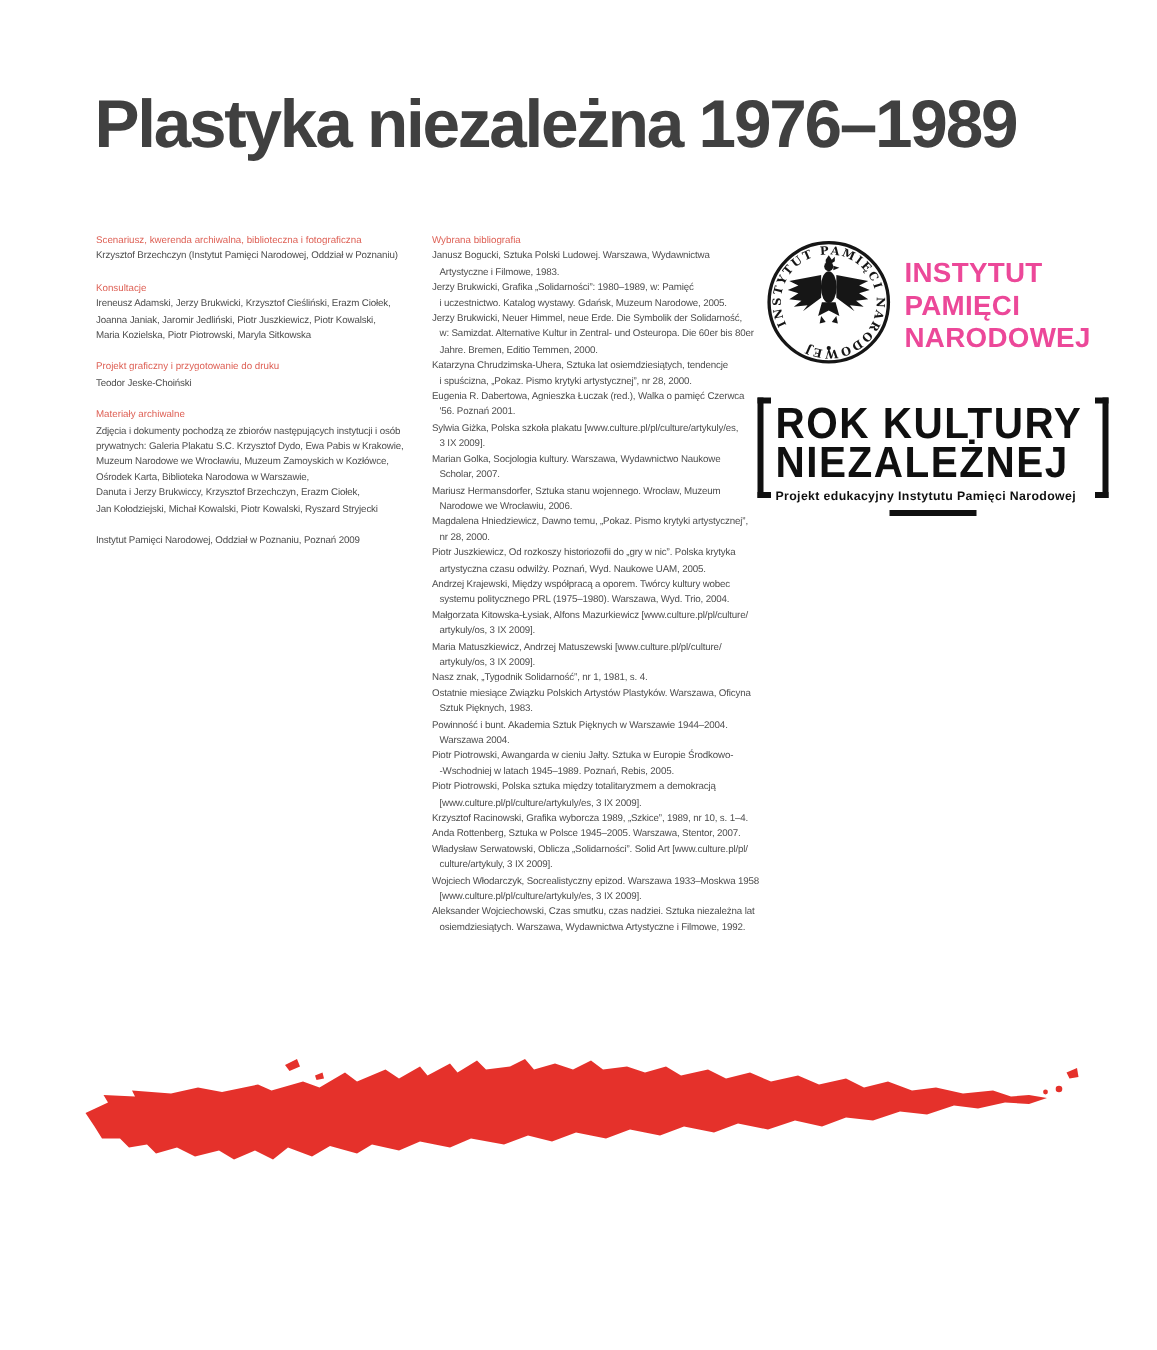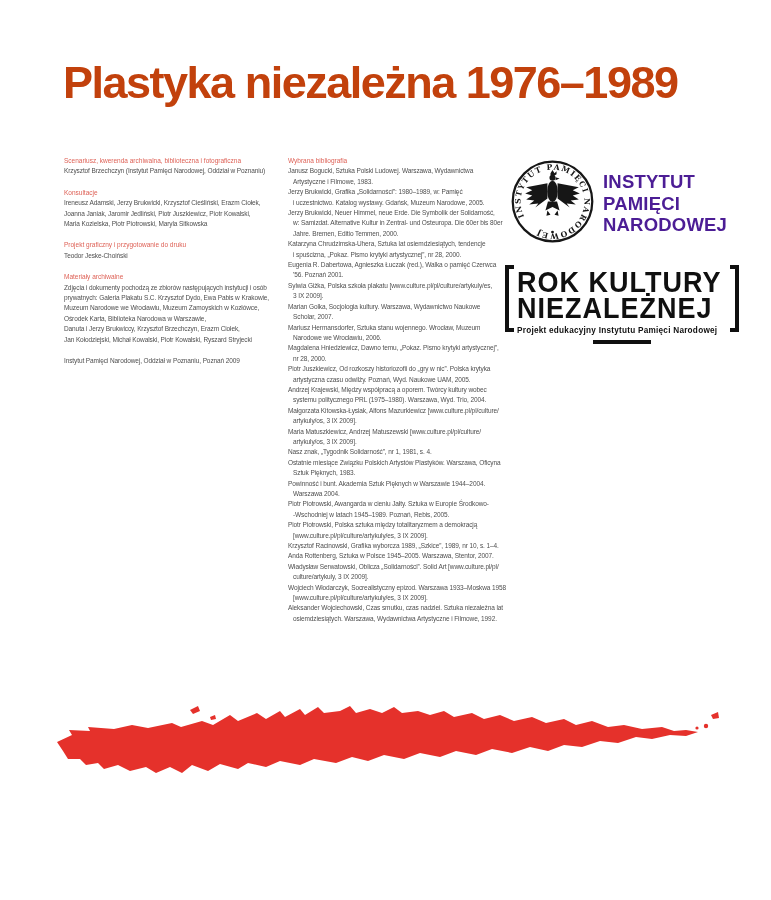--- a/index.html
+++ b/index.html
@@ -5,37 +5,37 @@
   html,body{margin:0;padding:0;}
   body{
     width:771px;height:900px;background:#ffffff;position:relative;overflow:hidden;
     font-family:"Liberation Sans",sans-serif;
     -webkit-font-smoothing:antialiased;
   }
   .poster{position:absolute;inset:0;}
   #poster-title{
     position:absolute;left:63px;top:57px;
     font-size:45px;font-weight:bold;letter-spacing:-1.5px;
-    color:#c2410c;white-space:nowrap;
+    color:#404040;white-space:nowrap;
   }
   .col{position:absolute;top:156px;font-size:6.5px;line-height:10.4px;color:#4e4e4e;}
   #credits-column{left:64px;width:222px;}
   #biblio-column{left:288px;width:226px;}
   .col-heading{color:#de6156;white-space:nowrap;}
   .credit-section{margin-bottom:11px;}
   .col-line{white-space:nowrap;letter-spacing:-0.1px;}
   .cont{padding-left:5px;}
   #imprint{margin-top:11px;}
   
   #ipn-logo{position:absolute;left:511px;top:160px;display:flex;align-items:flex-start;}
   #ipn-seal{width:83px;height:83px;flex:0 0 auto;}
   #ipn-wordmark{
     margin-left:9px;padding-top:11px;
     font-weight:bold;font-size:18.5px;line-height:21.5px;
-    letter-spacing:0.2px;color:#4c1d95;white-space:nowrap;
+    letter-spacing:0.2px;color:#ec4899;white-space:nowrap;
   }
   .seal-ring-text{font-family:"DejaVu Serif",serif;font-weight:bold;font-size:7.6px;letter-spacing:1.3px;fill:#161616;}
   
   #rok-logo{position:absolute;left:505px;top:265px;width:234px;color:#101010;}
   #rok-frame{position:relative;padding:3px 12px 2px 12px;}
   .rok-bracket{position:absolute;top:0;bottom:14px;width:4px;background:#101010;}
   .rok-bracket.left{left:0;}
   .rok-bracket.right{right:0;}
   .rok-bracket.left::before,.rok-bracket.right::before{
     content:"";position:absolute;top:0;width:9px;height:4px;background:#101010;}

